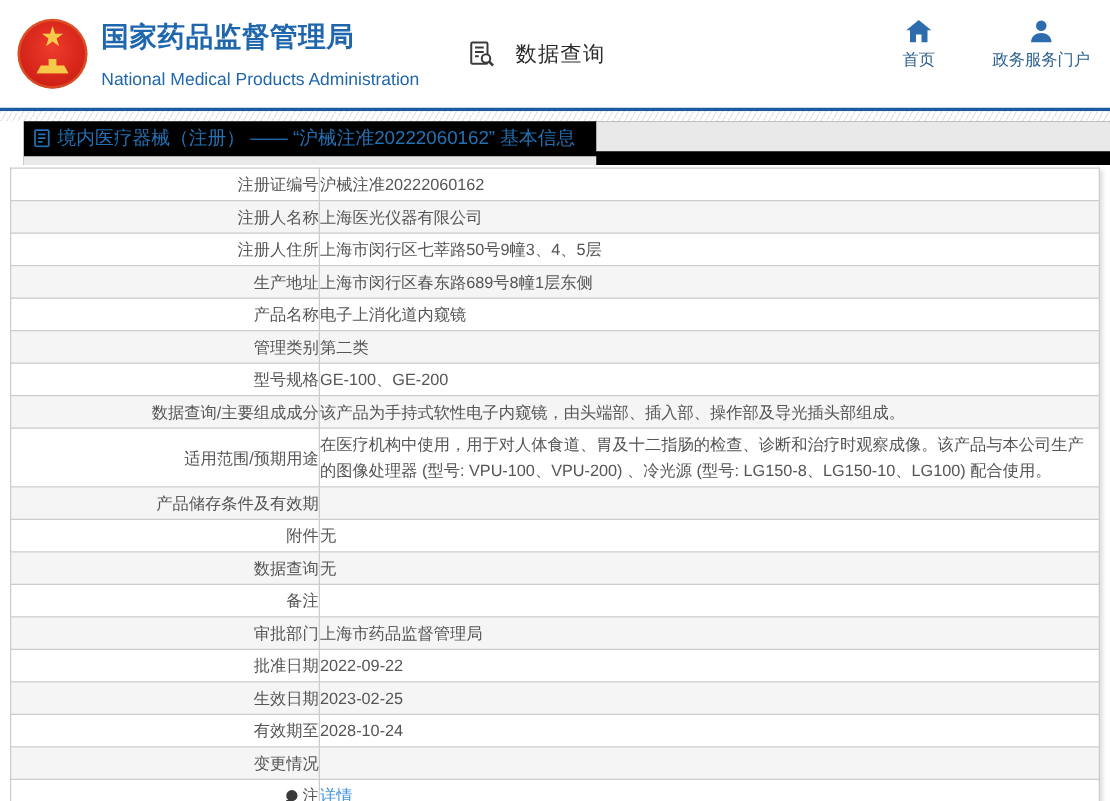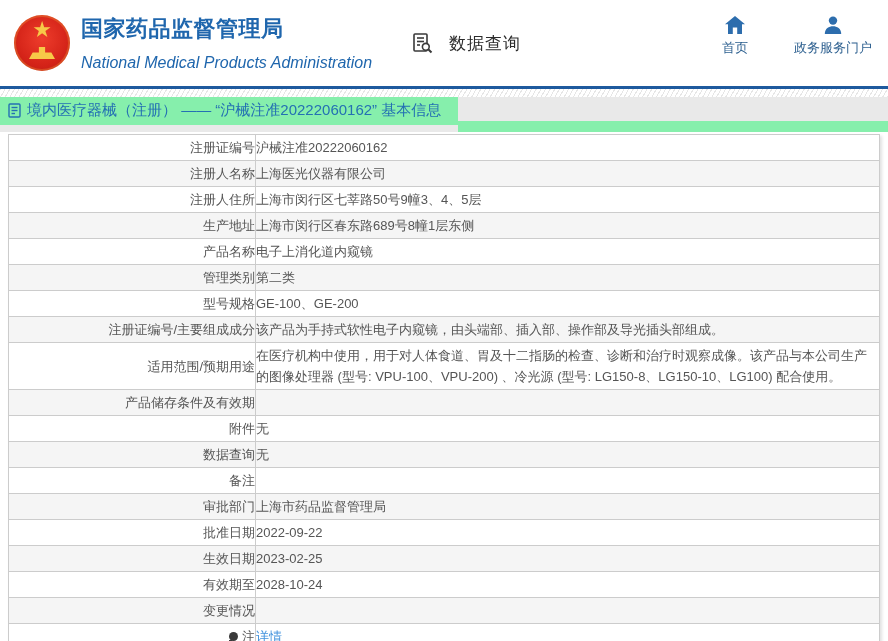--- a/index.html
+++ b/index.html
@@ -12,35 +12,35 @@
   .emblem { width: 56px; height: 56px; border-radius: 50%; flex: none; position: relative;
             background: radial-gradient(circle at 50% 42%, #ee3d2c 0%, #d42318 62%, #b81a10 100%);
             box-shadow: inset 0 0 0 2px rgba(247,201,72,.25); }
   .emblem .star { position: absolute; top: 4px; left: 0; right: 0; text-align: center;
                   color: #f7c948; font-size: 22px; line-height: 22px; }
   .emblem .gate { position: absolute; left: 50%; transform: translateX(-50%); bottom: 12px;
                   width: 26px; height: 12px; background: #f7c948;
                   clip-path: polygon(0 100%, 100% 100%, 86% 45%, 62% 45%, 62% 0, 38% 0, 38% 45%, 14% 45%); }
   .brand { display: flex; flex-direction: column; gap: 10px; }
   .brand-zh { font-size: 22px; font-weight: bold; color: #1f66ad; letter-spacing: 0.5px; }
-  .brand-en { font-size: 16px; color: #1f66ad; font-style: italic; }
+  .brand-en { font-size: 14px; color: #1f66ad; }
 
   .section-tab { display: flex; align-items: center; gap: 15px; margin-left: 38px; cursor: pointer; }
   .section-tab .label { font-size: 17px; color: #2b2b2b; letter-spacing: 1px; }
 
   .top-nav { position: absolute; right: 16px; top: 16px; display: flex; gap: 46px; }
   .nav-item { display: flex; flex-direction: column; align-items: center; gap: 5px;
               font-size: 13px; color: #2c5f8f; cursor: pointer; }
 
   .blue-line { height: 3px; background: #1e5a9e; }
   .hatch-band { height: 8px;
     background: repeating-linear-gradient(120deg, #e6e6e6 0px, #e6e6e6 1px, #ffffff 1px, #ffffff 4px); }
 
   
-  .crumb-area { position: relative; height: 35px; background: #86efac; }
+  .crumb-area { position: relative; height: 35px; background: #000000; margin-left: 19px; }
   .crumb { position: absolute; left: 8px; top: 4px; display: flex; align-items: center; gap: 6px;
            font-size: 15px; color: #2470b3; white-space: nowrap; }
   .crumb-fill { position: absolute; left: 458px; right: 0; top: 0; height: 24px; background: #e9e9e9; }
   .crumb-rule { position: absolute; left: 0; width: 458px; bottom: 0; height: 7px; background: #e9e9e9; }
 
   
   .info-table { width: 872px; margin: 2px 8px 0 8px; border-collapse: collapse; font-size: 13px;
                 box-shadow: 2px 2px 3px rgba(0,0,0,.12); }
   .info-table td { border: 1px solid #ccc; padding: 2px 0; line-height: 21px; height: 21px;
                    color: #555; vertical-align: middle; }
@@ -140,21 +140,21 @@
         </tr>
         <tr>
           <td class="lbl">管理类别</td>
           <td class="val">第二类</td>
         </tr>
         <tr>
           <td class="lbl">型号规格</td>
           <td class="val">GE-100、GE-200</td>
         </tr>
         <tr>
-          <td class="lbl">注册证编号/主要组成成分</td>
+          <td class="lbl">数据查询/主要组成成分</td>
           <td class="val">该产品为手持式软性电子内窥镜，由头端部、插入部、操作部及导光插头部组成。</td>
         </tr>
         <tr>
           <td class="lbl">适用范围/预期用途</td>
           <td class="val">在医疗机构中使用，用于对人体食道、胃及十二指肠的检查、诊断和治疗时观察成像。该产品与本公司生产的图像处理器 (型号: VPU-100、VPU-200) 、冷光源 (型号: LG150-8、LG150-10、LG100) 配合使用。</td>
         </tr>
         <tr>
           <td class="lbl">产品储存条件及有效期</td>
           <td class="val"></td>
         </tr>

